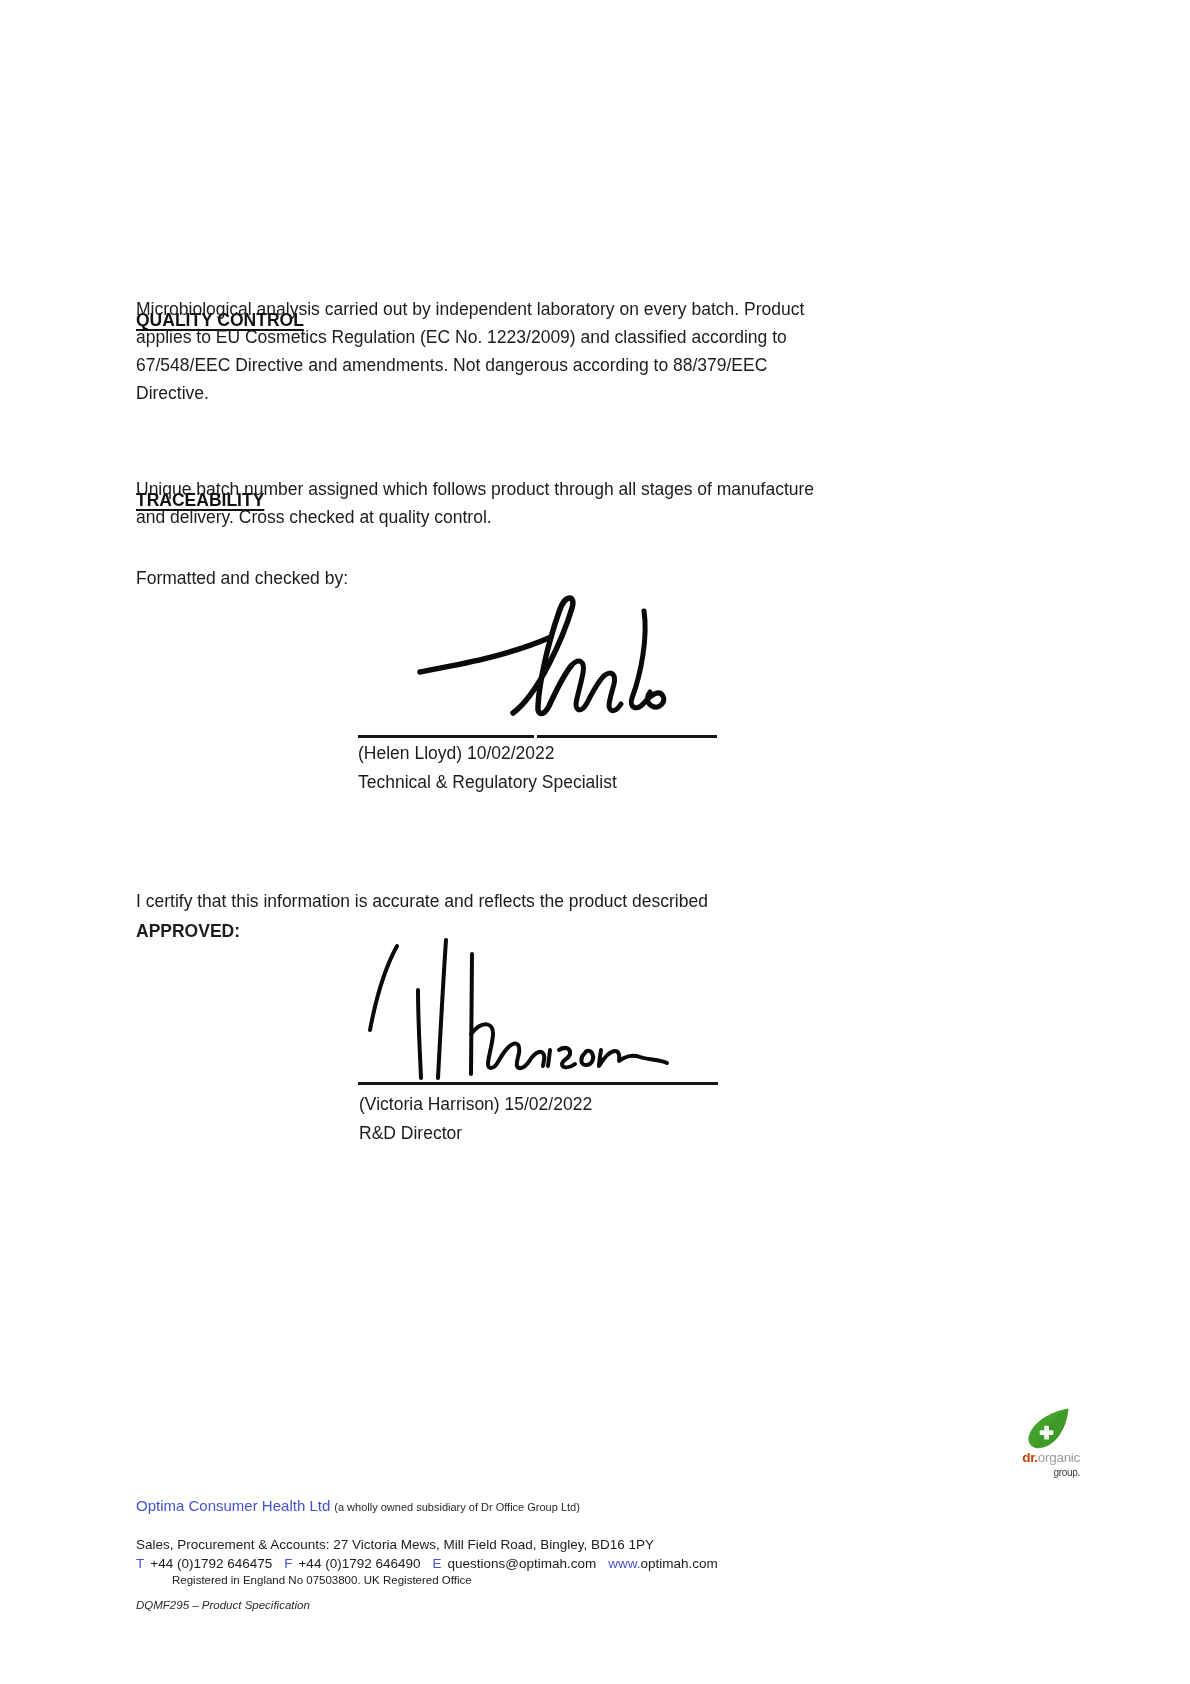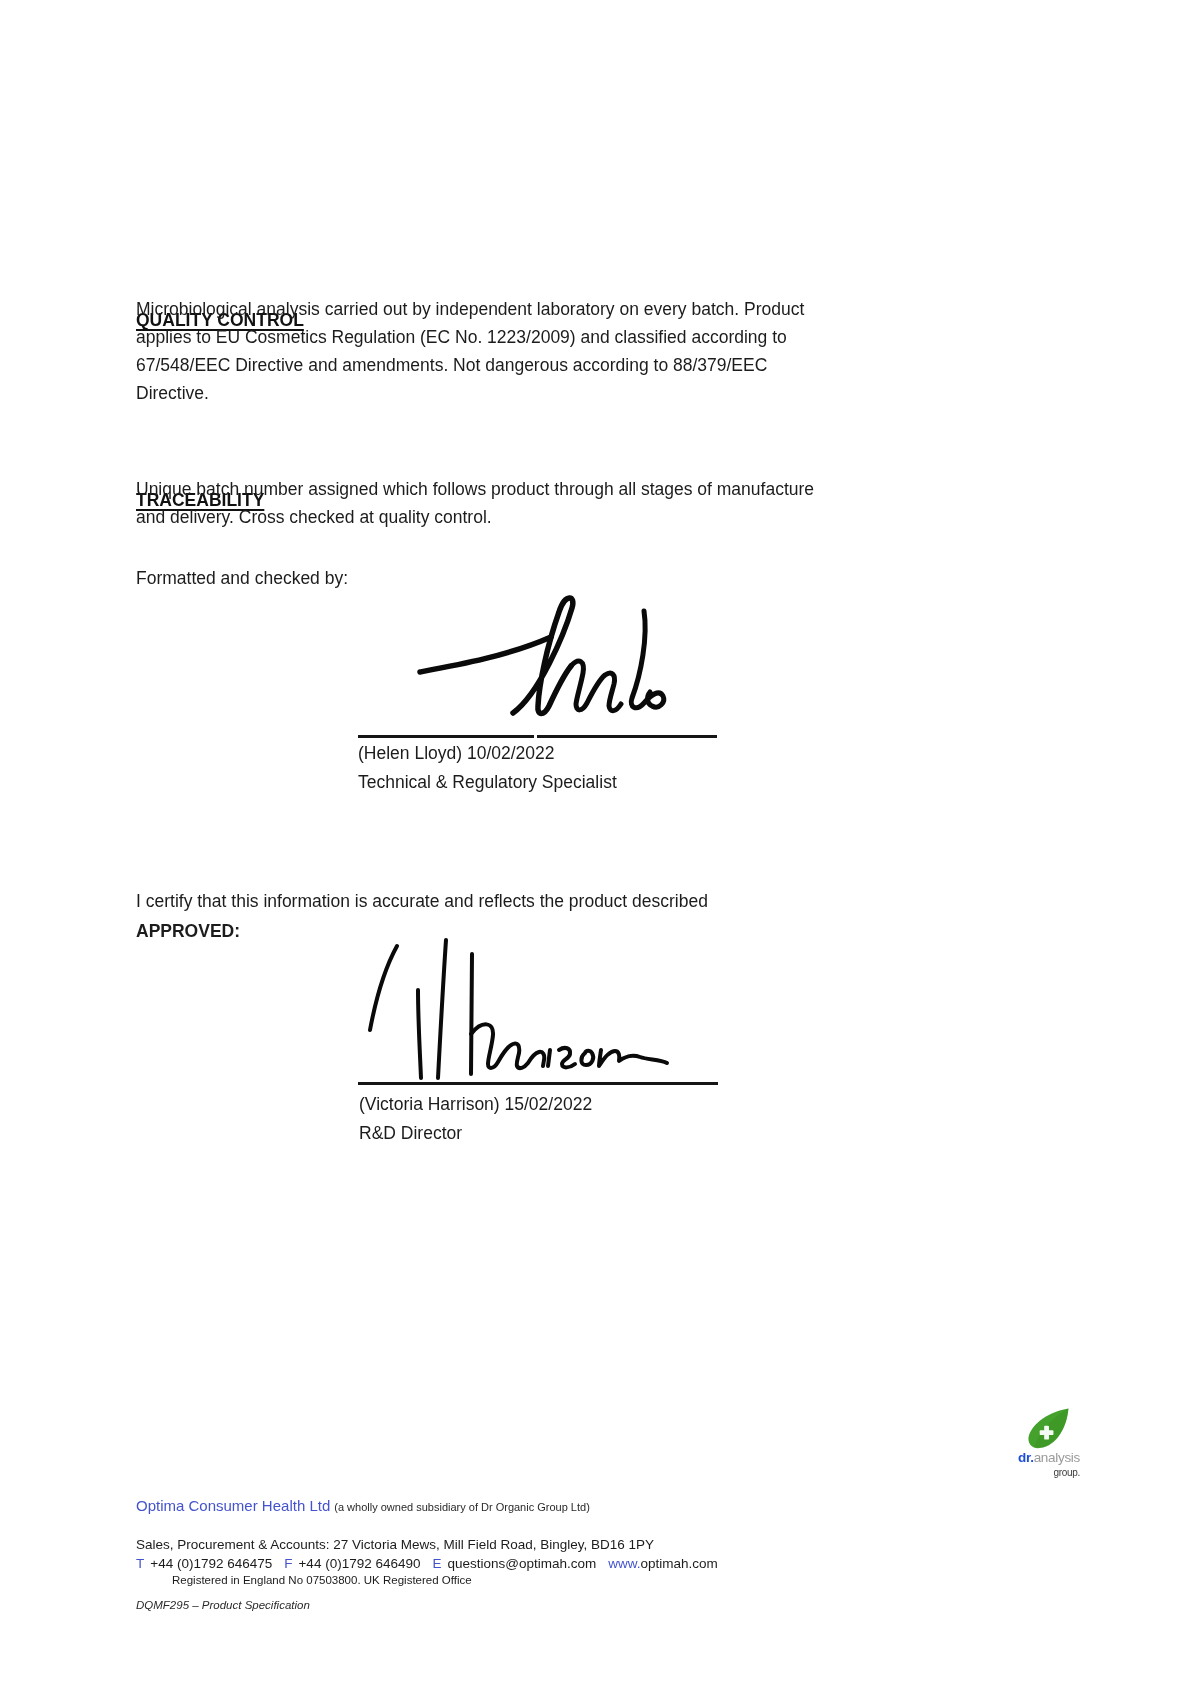--- a/index.html
+++ b/index.html
@@ -21,21 +21,21 @@
     text-decoration:underline; text-decoration-thickness:2px; text-underline-offset:3px;margin-top:44px; }
   .para { font-size:17.5px; line-height:28px; white-space:pre-line; color:#1c1c1c; }
   .plain { font-size:17.5px; color:#1c1c1c; }
   .bold  { font-weight:700; }
 
   
   .sig-line { height:3px; background:#161616; }
 
   
   .group-logo-text { width:90px; text-align:right; font-size:13.5px; line-height:14px; }
-  .glt-bold  { font-weight:700; color:#1d4ed8; letter-spacing:-0.3px; }
+  .glt-bold  { font-weight:700; color:#c2410c; letter-spacing:-0.3px; }
   .glt-light { color:#9a9a9a; letter-spacing:-0.3px; }
   .glt-group { font-weight:400; color:#3c3c3c; font-size:10px; letter-spacing:-0.3px; }
 
   
   .f-company { font-size:15px; color:#4353cd;text-align:center; }
   .f-suffix  { font-size:11px; color:#2a2a2a; margin-left:4px; }
   .f-line    { font-size:13.5px; color:#1c1c1c; }
   .f-blue    { color:#4353cd; }
   .f-gap     { display:inline-block; width:12px; }
   .f-sgap    { display:inline-block; width:6px; }
@@ -98,29 +98,29 @@
   <svg class="abs" style="left:1023px; top:1405px;" width="48" height="48" viewBox="0 0 56 52">
     <path d="M 53 2 C 31 6, 12 18, 7 33 C 4 43, 11 50, 21 48 C 39 44, 51 25, 53 2 Z" fill="#44a12c"></path>
     <path d="M 53 2 C 38 10, 22 24, 13 46 C 18 48, 23 48, 28 46 C 42 40, 51 22, 53 2 Z" fill="#3a9423" opacity="0.55"></path>
     <g fill="#ffffff" opacity="0.95">
       <rect x="19.5" y="27.5" width="16" height="5.6" rx="1"></rect>
       <rect x="24.7" y="22.3" width="5.6" height="16" rx="1"></rect>
     </g>
   </svg>
   <div class="abs group-logo-text" style="left:990px; top:1451px;">
     <div>
-      <span class="glt-bold">dr.</span><span class="glt-light">analysis</span>
+      <span class="glt-bold">dr.</span><span class="glt-light">organic</span>
     </div>
     <div>
       <span class="glt-group">group.</span>
     </div>
   </div>
 
   <div class="abs" style="left:136px; top:1497px;">
-    <span class="f-company">Optima Consumer Health Ltd</span><span class="f-suffix">(a wholly owned subsidiary of Dr Organic Group Ltd)</span>
+    <span class="f-company">Optima Consumer Health Ltd</span><span class="f-suffix">(a wholly owned subsidiary of Dr Office Group Ltd)</span>
   </div>
   <div class="abs f-line" style="left:136px; top:1537px;">Sales, Procurement &amp; Accounts: 27 Victoria Mews, Mill Field Road, Bingley, BD16 1PY</div>
   <div class="abs f-line" style="left:136px; top:1556px;">
     <span class="f-blue">T</span><span class="f-sgap"></span><span>+44 (0)1792 646475</span><span class="f-gap"></span><span class="f-blue">F</span><span class="f-sgap"></span><span>+44 (0)1792 646490</span><span class="f-gap"></span><span class="f-blue">E</span><span class="f-sgap"></span><span>questions@optimah.com</span><span class="f-gap"></span><span class="f-blue">www.</span><span>optimah.com</span>
   </div>
   <div class="abs f-small" style="left:136px; top:1574px;padding-left:36px;">Registered in England No 07503800.  UK Registered Office</div>
   <div class="abs f-ref" style="left:136px; top:1599px;">DQMF295 – Product Specification</div>
 
 </div>
 

